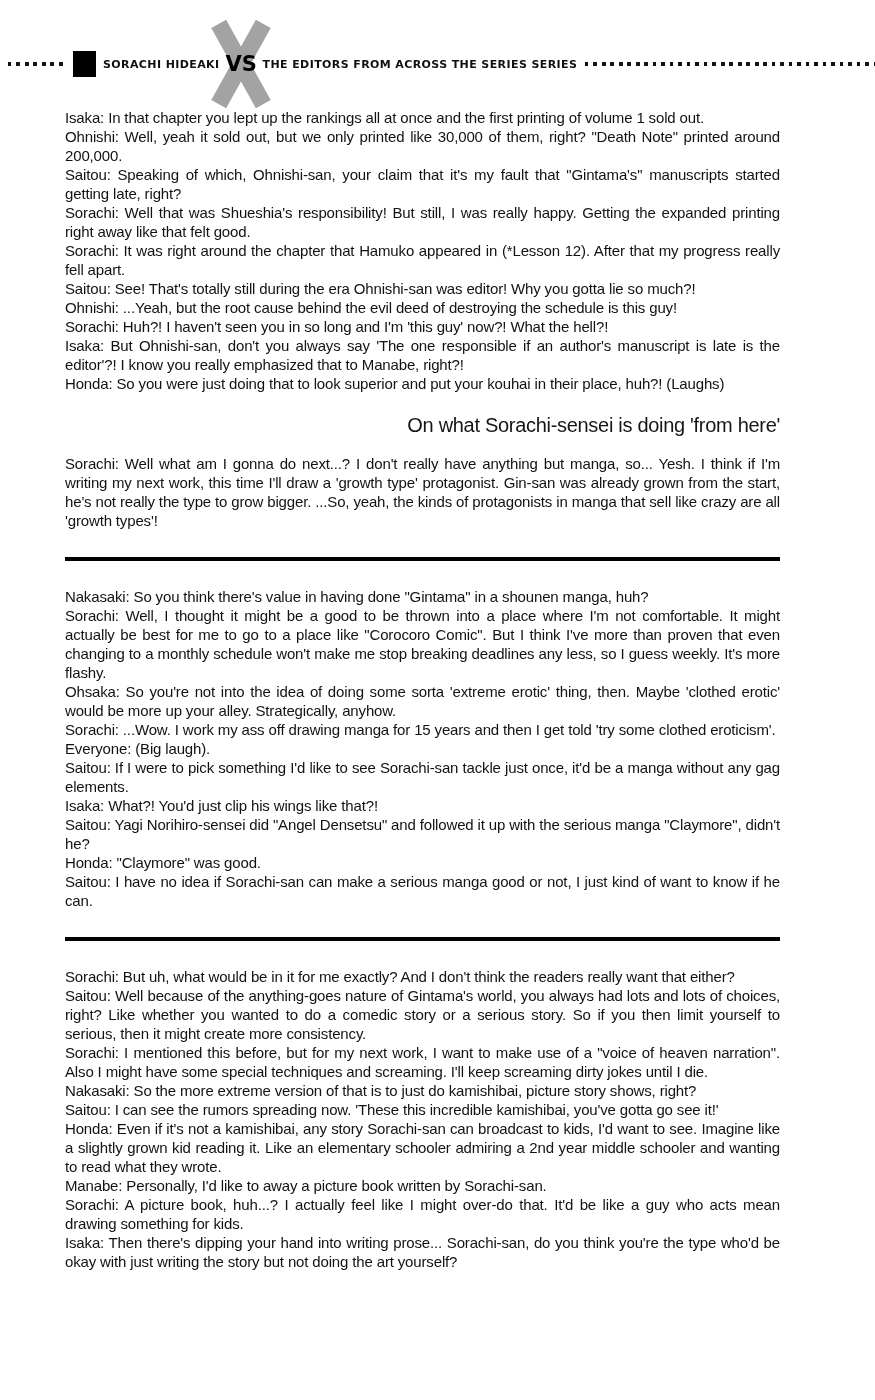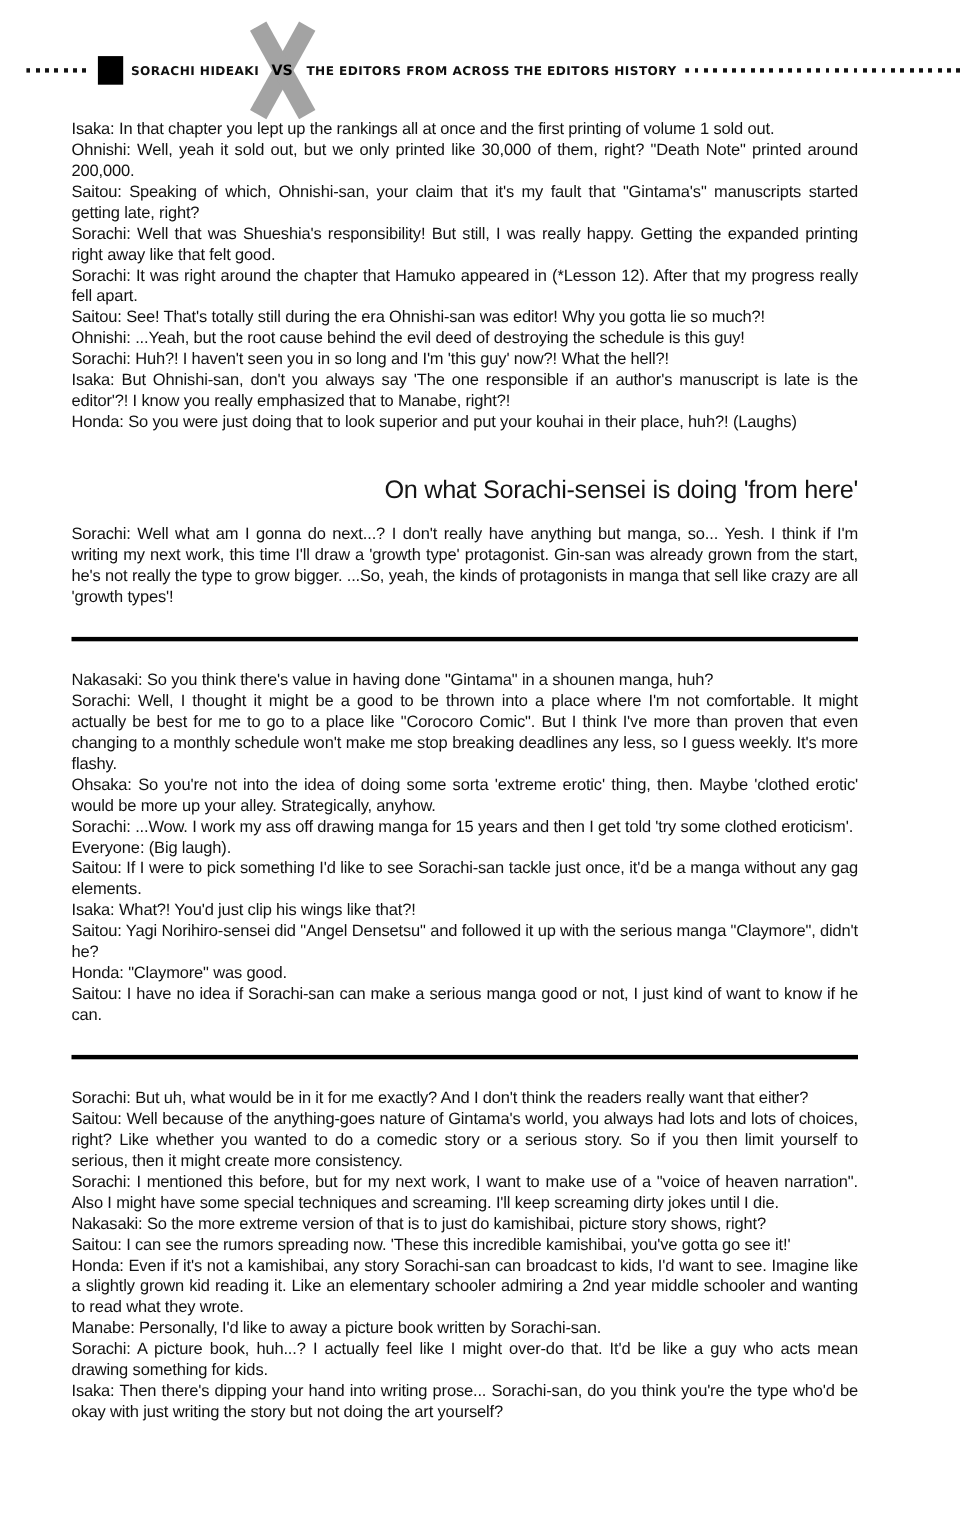--- a/index.html
+++ b/index.html
@@ -8,41 +8,41 @@
     background: #ffffff;
     font-family: "Liberation Sans", sans-serif;
     color: #121212;
     overflow: hidden;
   }
   .page { position: relative; width: 875px; height: 1400px; }
 
   
   .strip {
     display: flex; align-items: center;
-    margin-top: 47px; padding-left: 24px;
+    margin-top: 47px; padding-left: 8px;
     height: 34px;
   }
   .dots {
     height: 4px; align-self: center;
     background: repeating-linear-gradient(90deg, #141414 0 3.5px, transparent 3.5px 8.5px);
   }
   .dots-left  { width: 58px; margin-right: 7px; }
   .dots-right { flex: 1; margin-left: 8px; }
   .sq { width: 23px; height: 26px; background: #000; display: inline-block; }
   .ht {
     font-family: "DejaVu Sans", sans-serif;
     font-weight: 700; font-size: 11px; letter-spacing: 0.4px;
     white-space: nowrap; color: #101010; margin-left: 7px;
     position: relative; z-index: 2;
   }
   .vs-wrap { position: relative; display: inline-block; margin-left: 6px; width: 30px; text-align: center; }
   .vs {
     position: relative; z-index: 2;
     font-family: "DejaVu Sans", sans-serif;
-    font-weight: 700; font-size: 13px; color: #000;
+    font-weight: 700; font-size: 21px; color: #000;
   }
   .xmark {
     position: absolute; left: 50%; top: 50%;
     width: 56px; height: 88px; transform: translate(-50%, -50%);
     z-index: 1; pointer-events: none;
   }
   .xmark i {
     position: absolute; left: 50%; top: 50%;
     width: 17px; height: 92px; background: #a3a3a3; display: block;
   }
@@ -52,22 +52,22 @@
   
   main { width: 715px; margin: 27px 0 0 65px; }
   .turn {
     margin: 0; font-size: 15px; line-height: 19px;
     letter-spacing: -0.15px;
     text-align: justify;
   }
   .speaker { font-weight: 400; }
 
   h2.section-heading {
-    margin: 39px 0 17px 0;
-    font-size: 23px; font-weight: 400; letter-spacing: -0.3px;
+    margin: 21px 0 17px 0;
+    font-size: 20px; font-weight: 400; letter-spacing: -0.3px;
     text-align: right; color: #161616;
   }
 
   hr.rule {
     border: 0; height: 4px; background: #000;
     margin: 27px 0 26px 0;
   }
 </style>
 </head>
 <body>
@@ -78,21 +78,21 @@
     <span class="dots dots-left"></span>
     <span class="sq"></span>
     <span class="ht">SORACHI HIDEAKI</span>
     <span class="vs-wrap">
       <span class="xmark">
           <i class="b1"></i>
           <i class="b2"></i>
         </span>
       <span class="vs">VS</span>
     </span>
-    <span class="ht">THE EDITORS FROM ACROSS THE EDITORS HISTORY</span>
+    <span class="ht">THE EDITORS FROM ACROSS THE SERIES SERIES</span>
     <span class="dots dots-right"></span>
   </header>
 
   <main>
     <section class="dialogue">
         <p class="turn"><b class="speaker">Isaka:</b><span> In that chapter you lept up the rankings all at once and the first printing of volume 1 sold out.</span></p>
         <p class="turn"><b class="speaker">Ohnishi:</b><span> Well, yeah it sold out, but we only printed like 30,000 of them, right? "Death Note" printed around 200,000.</span></p>
         <p class="turn"><b class="speaker">Saitou:</b><span> Speaking of which, Ohnishi-san, your claim that it's my fault that "Gintama's" manuscripts started getting late, right?</span></p>
         <p class="turn"><b class="speaker">Sorachi:</b><span> Well that was Shueshia's responsibility! But still, I was really happy. Getting the expanded printing right away like that felt good.</span></p>
         <p class="turn"><b class="speaker">Sorachi:</b><span> It was right around the chapter that Hamuko appeared in (*Lesson 12). After that my progress really fell apart.</span></p>

